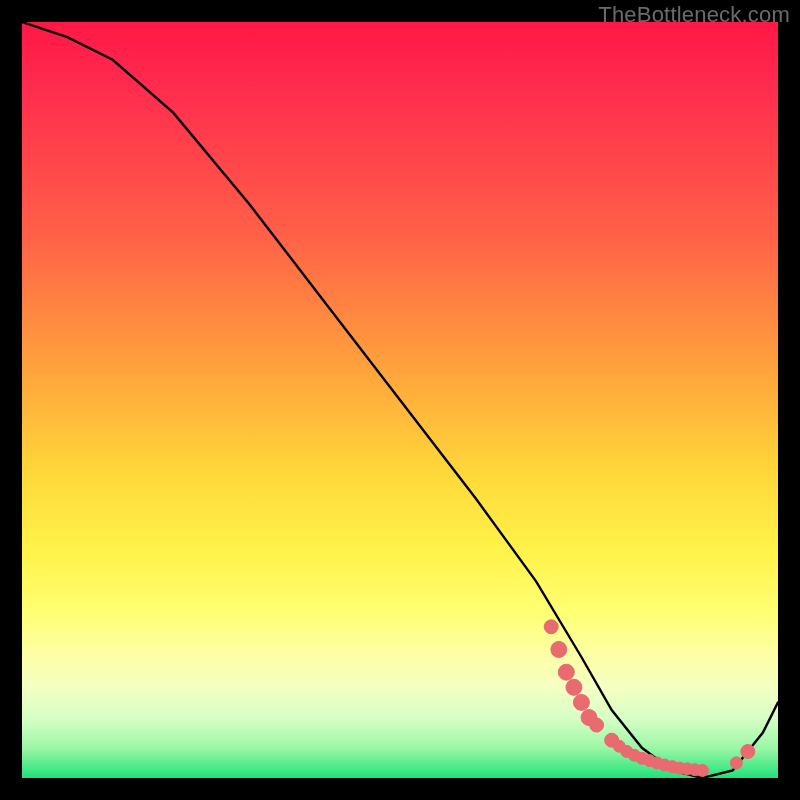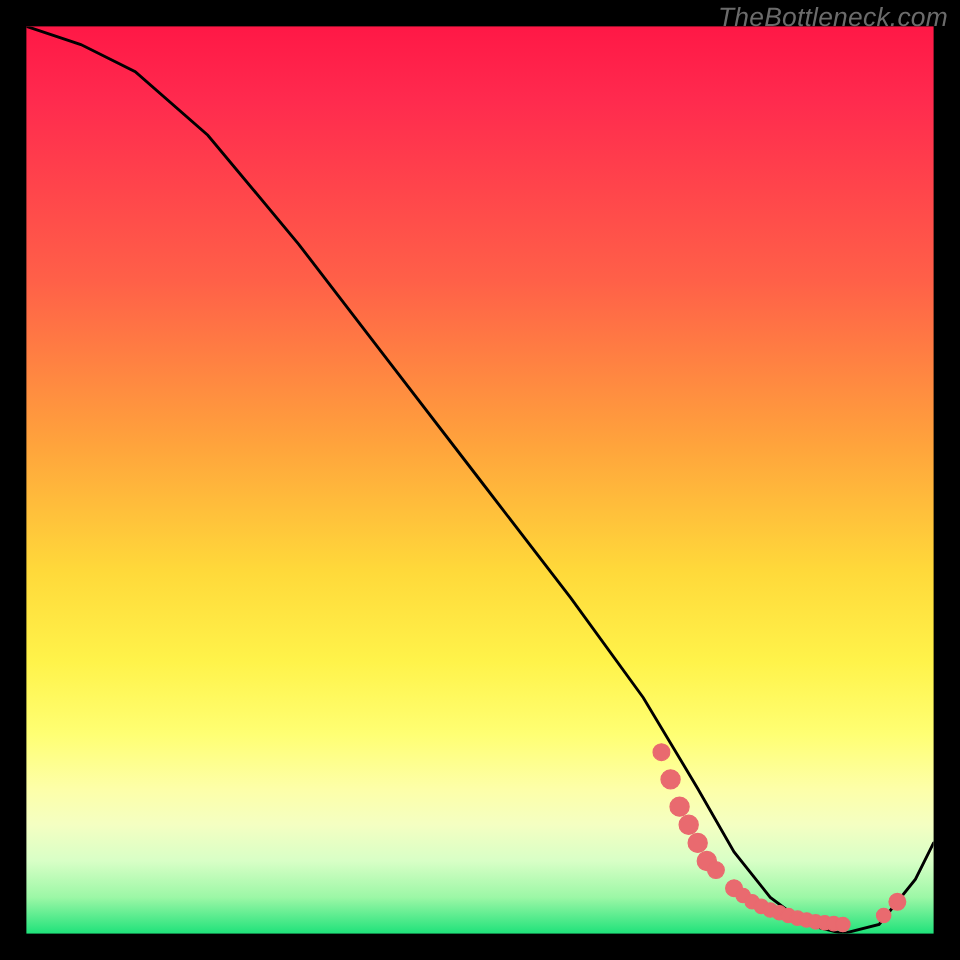--- a/index.html
+++ b/index.html
@@ -8,21 +8,20 @@
     width: 800px;
     height: 800px;
     background: #000;
     overflow: hidden;
     font-family: Arial, Helvetica, sans-serif;
   }
   .stage {
     position: relative;
     width: 800px;
     height: 800px;
-    font-style: italic;
   }
   .plot {
     position: absolute;
     left: 22px;
     top: 22px;
     width: 756px;
     height: 756px;
     background: linear-gradient(
       to bottom,
       #ff1846 0%,

